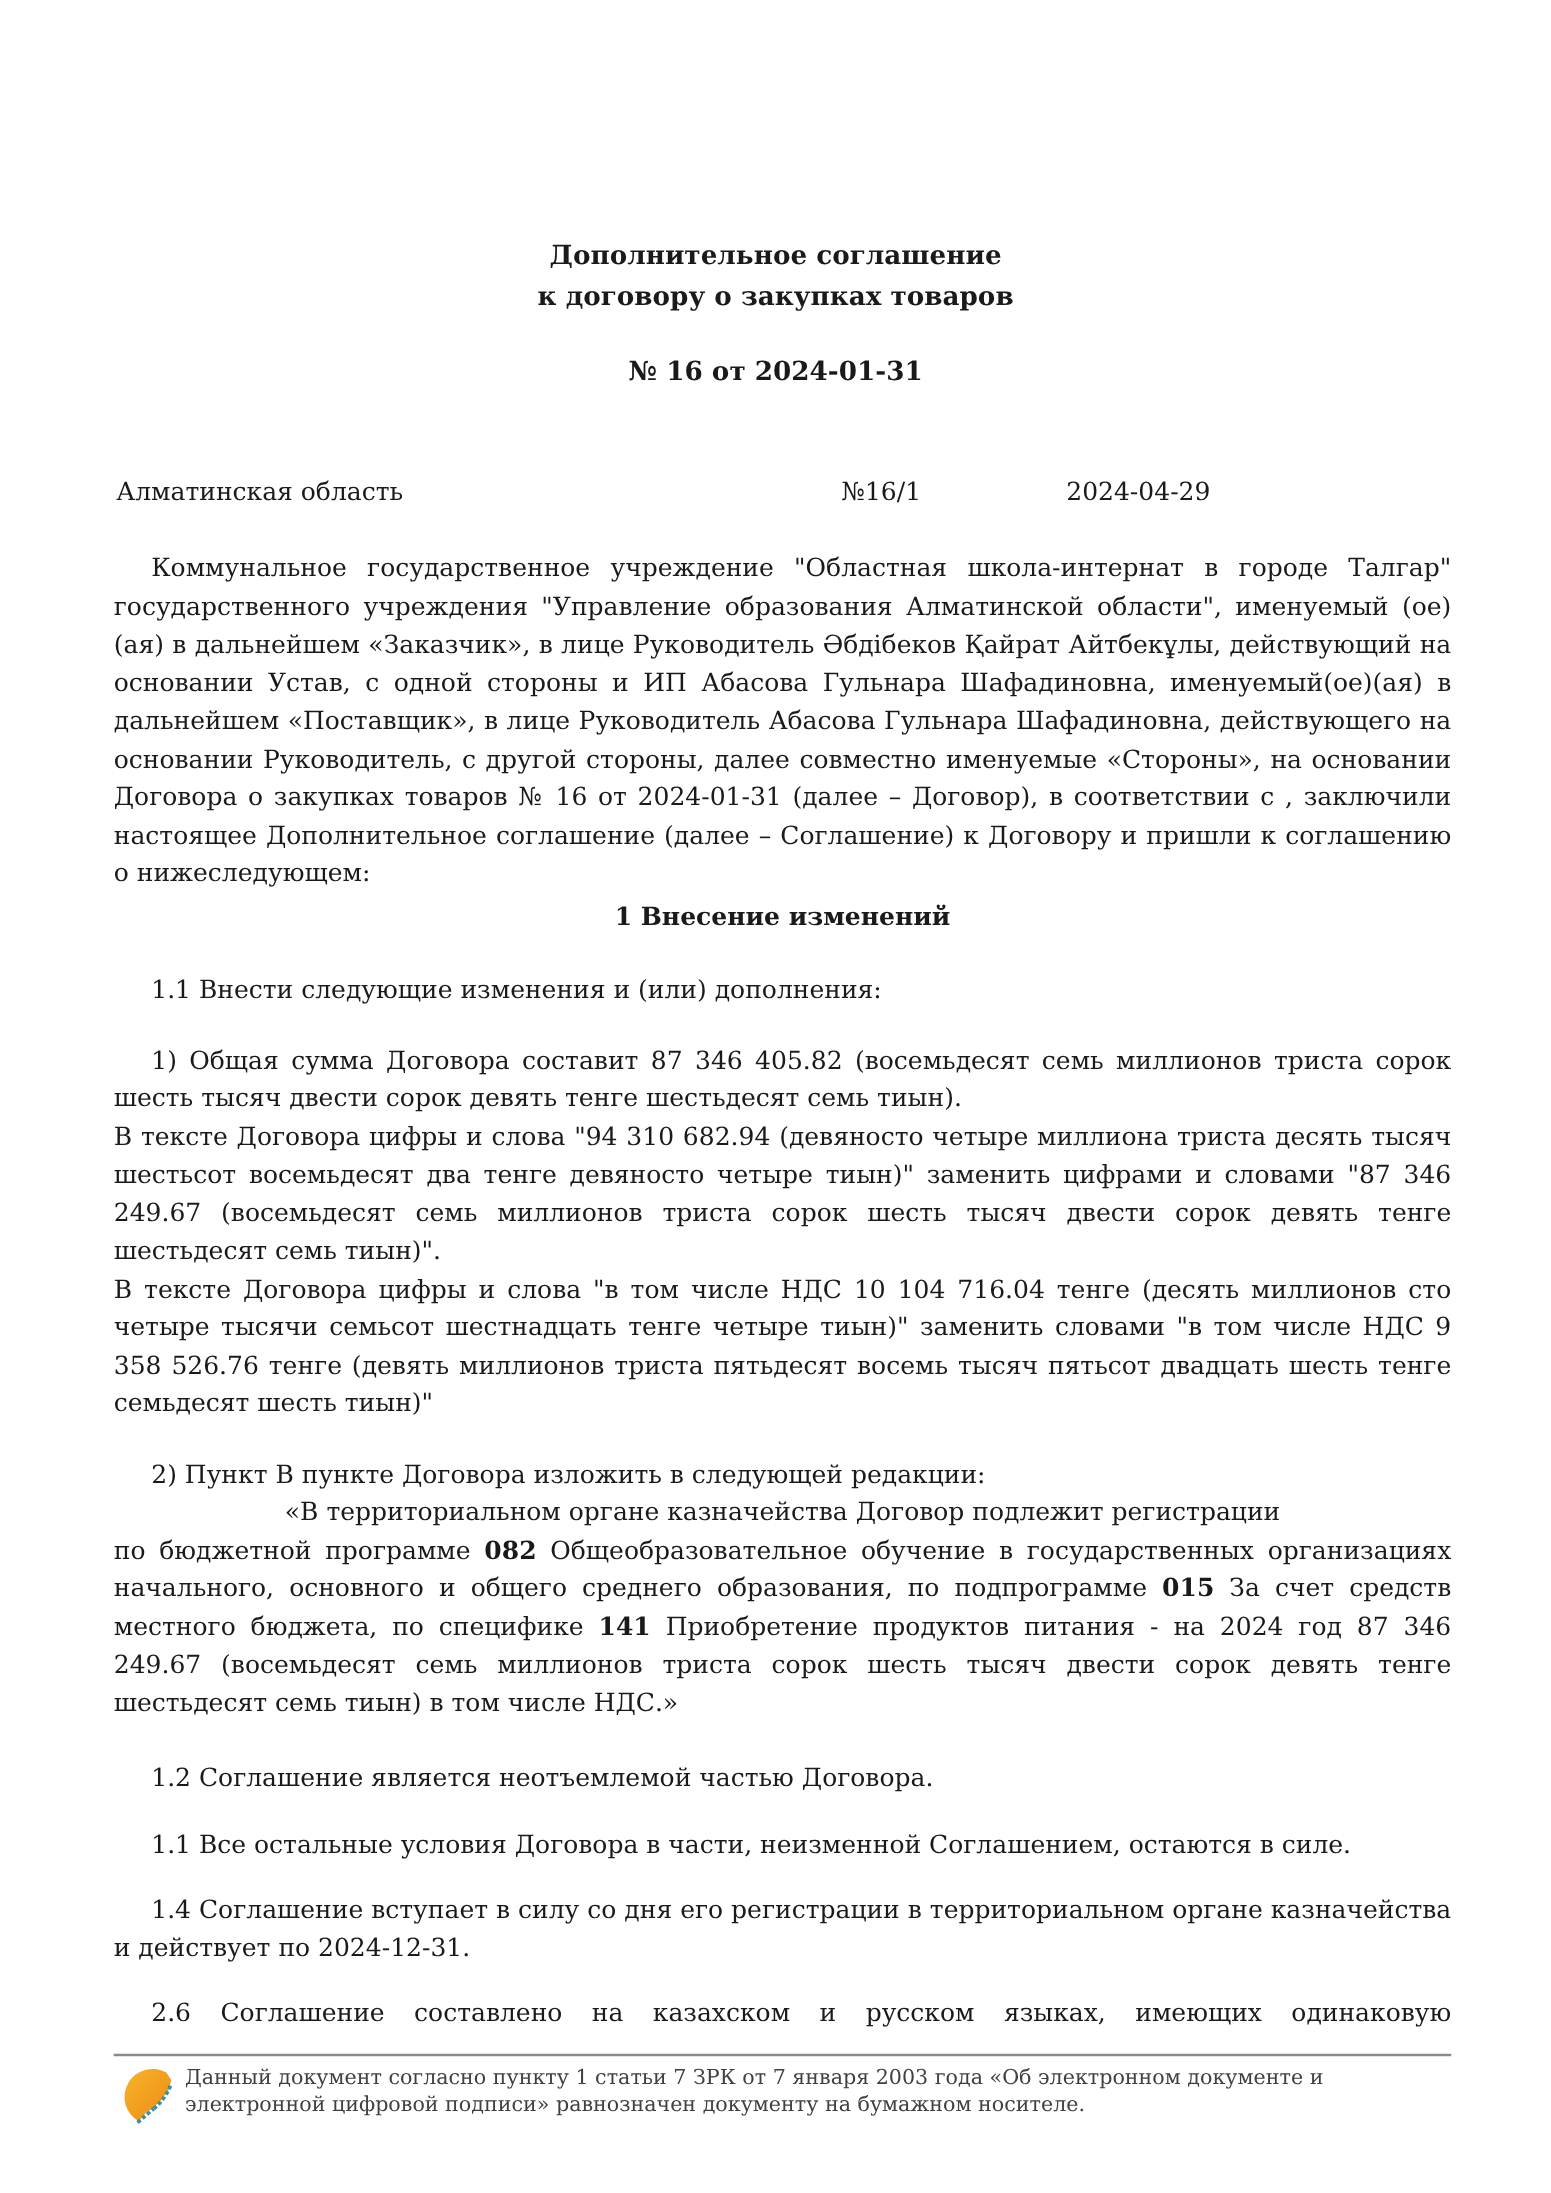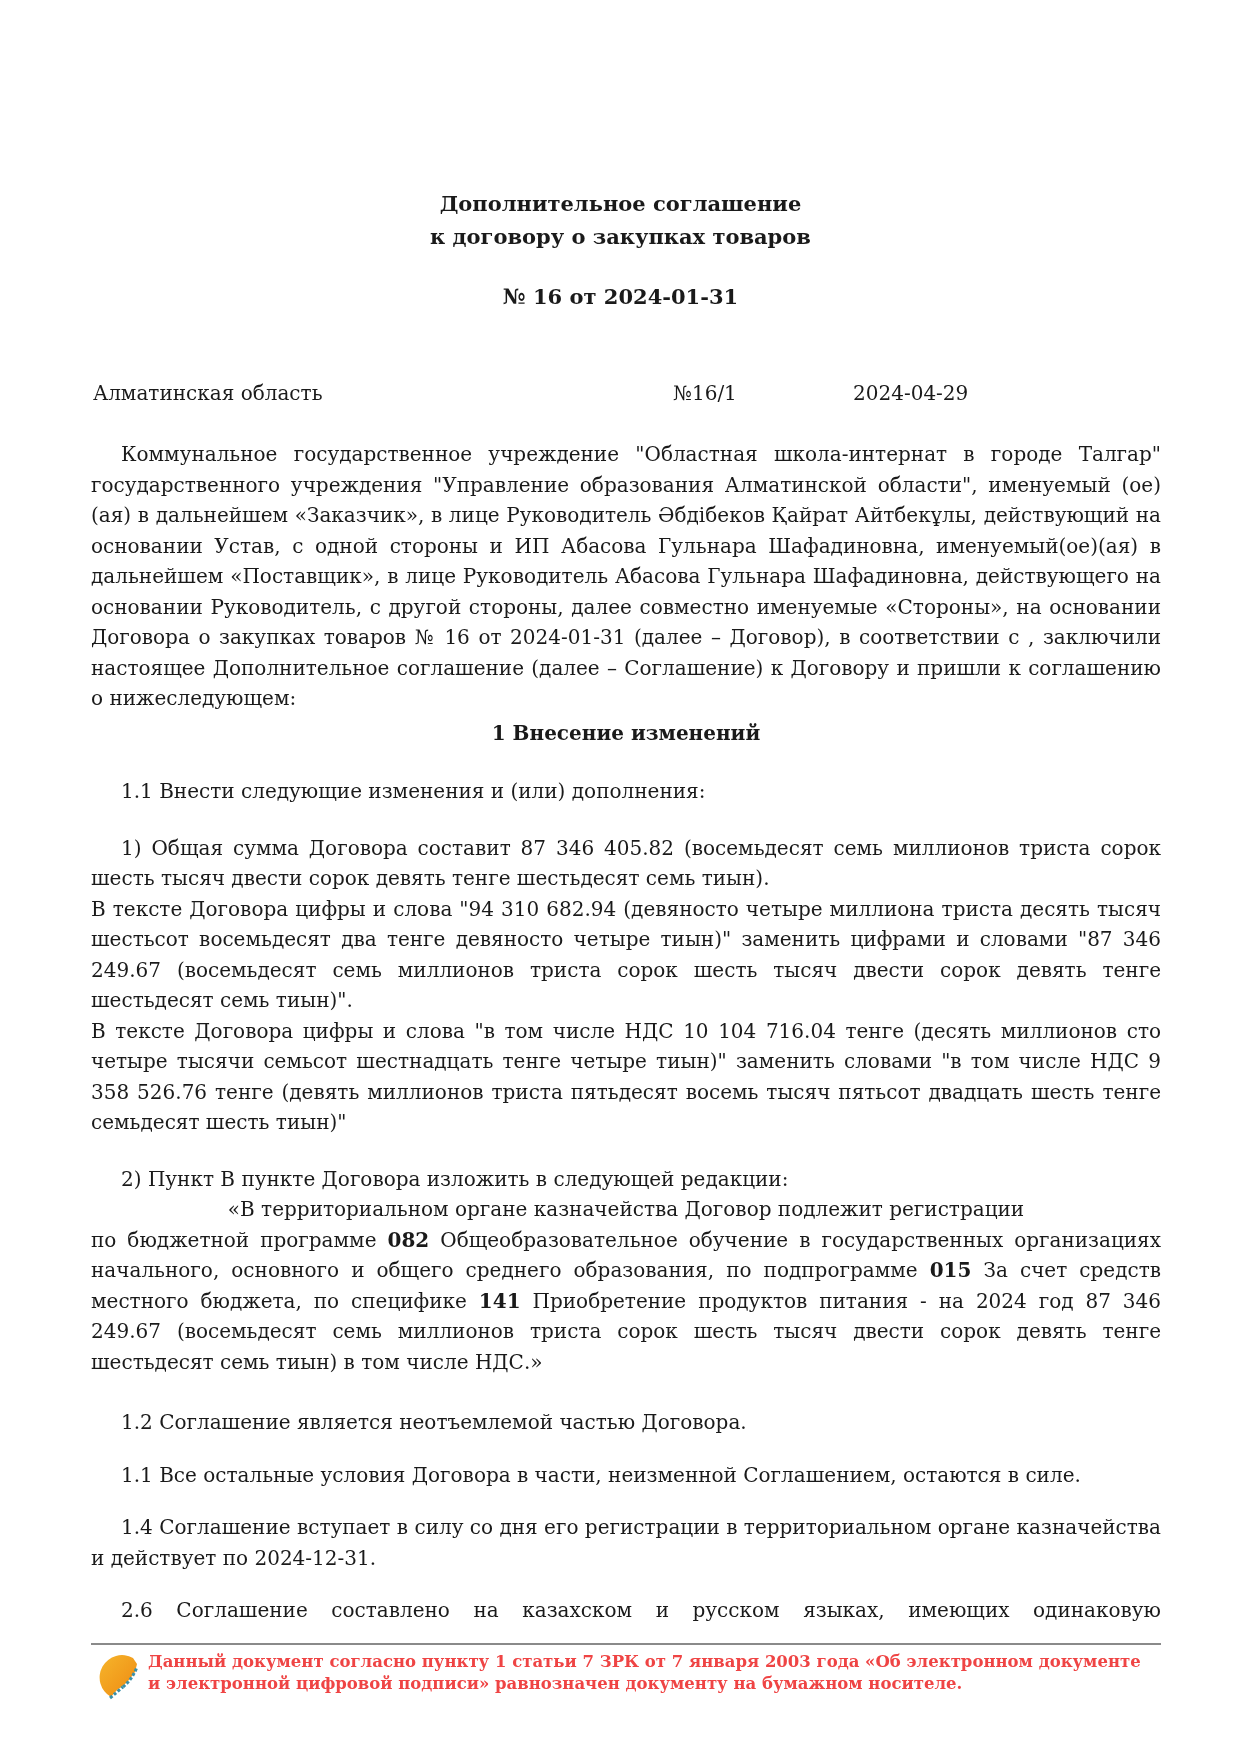--- a/index.html
+++ b/index.html
@@ -21,21 +21,21 @@
     .indent { text-indent: 30px; }
     .center { text-align: center; font-weight: bold; text-indent: 0; }
     .gap { height: 26px; }
     .gap2 { height: 28px; }
     b { font-weight: bold; }
     .spread { text-align-last: justify; }
     .footer-line { position: absolute; left: 91px; width: 1070px; top: 1643px;
                    height: 0; border-top: 2px solid #8a8a8a; }
     .footer-logo { position: absolute; left: 93px; top: 1650px; width: 50px; height: 52px; }
     .footer-text { position: absolute; left: 148px; top: 1651px; width: 1010px;
-                   font-size: 16.5px; line-height: 22px; color: #ef4444; font-weight: bold; }
+                   font-size: 16.5px; line-height: 22px; color: #404040; }
   </style>
 </head>
 <body>
 
 <div class="page">
 
   <div class="title title-1">Дополнительное соглашение</div>
   <div class="title title-2">к договору о закупках товаров</div>
   <div class="title title-3">№ 16 от 2024-01-31</div>
 

